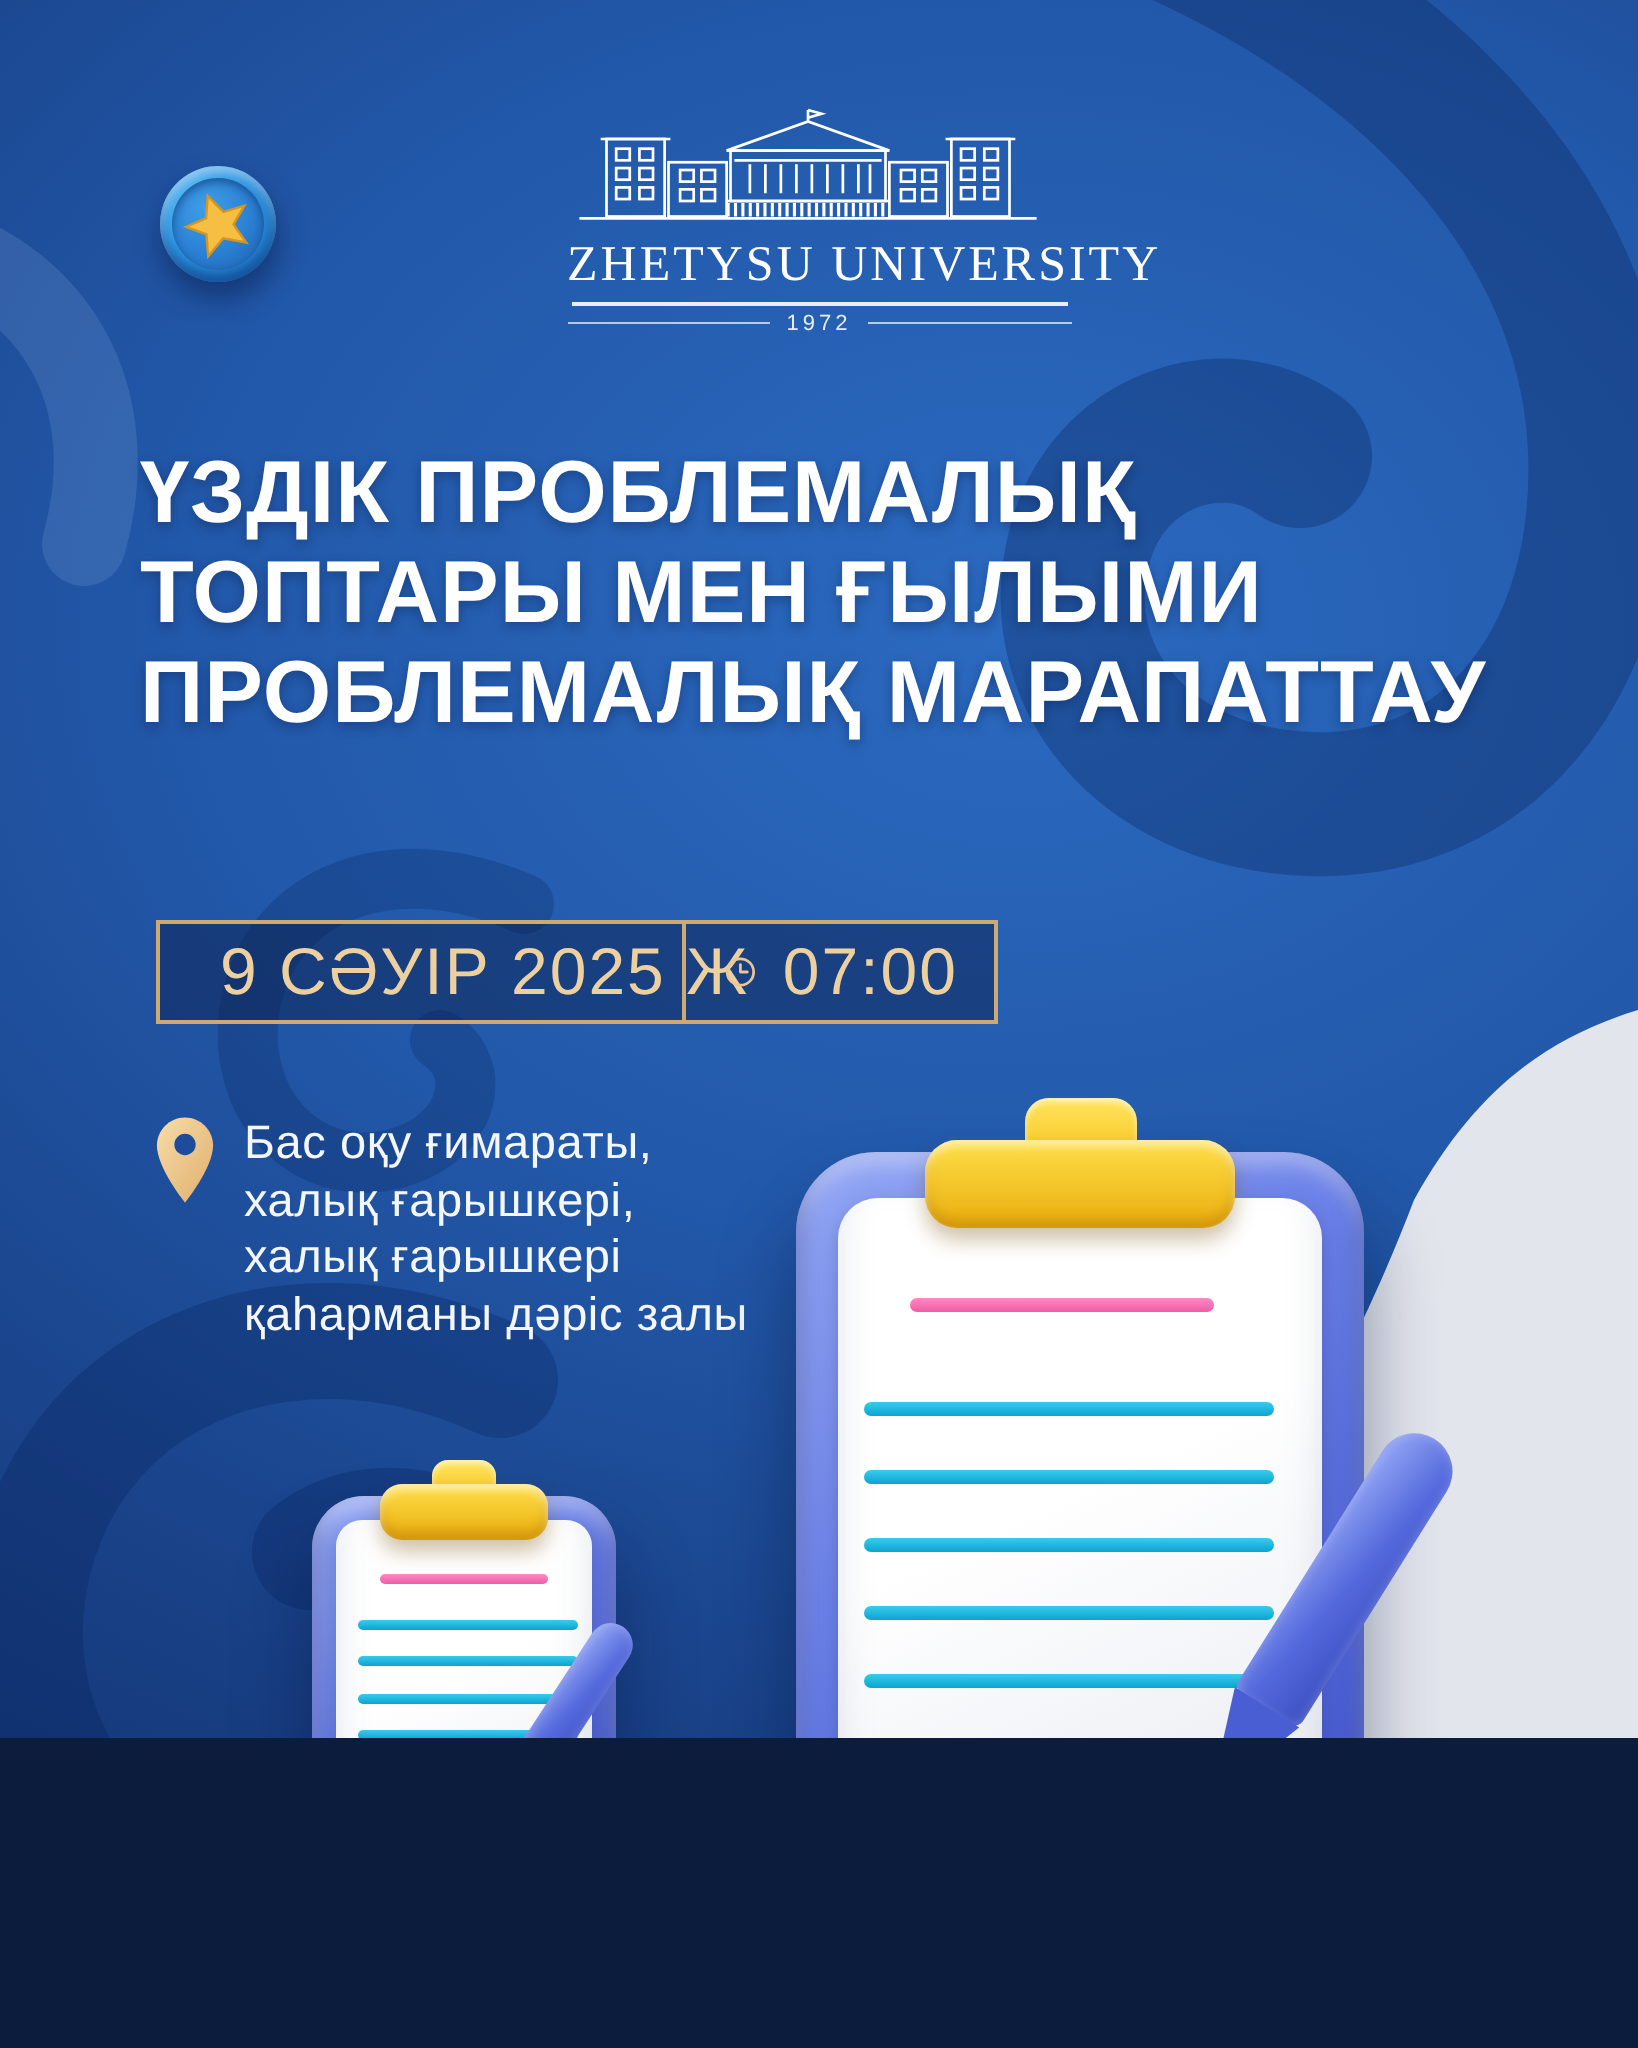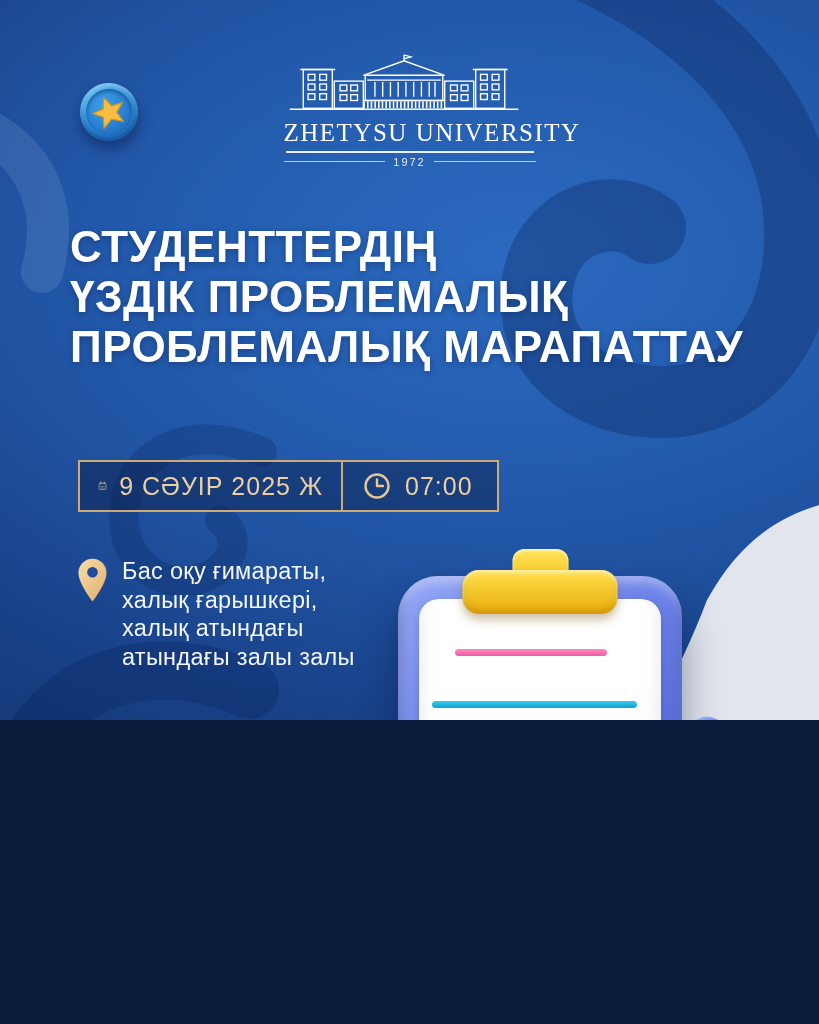--- a/index.html
+++ b/index.html
@@ -1,17 +1,17 @@
 <!DOCTYPE html>
 <html><head>
 <meta charset="utf-8">
 <style>
   html,body{margin:0;padding:0;background:#0b1c3d;}
   .poster{
-    position:relative;width:819px;height:720px;overflow:hidden;
+    position:relative;width:819px;height:869px;overflow:hidden;
     font-family:"Liberation Sans",sans-serif;
     background:radial-gradient(135% 95% at 62% 36%, #2b6ac0 0%, #2258a9 38%, #183f84 72%, #122f68 100%);
   }
   .layer{position:absolute;inset:0;}
   svg{display:block;}
 
   
   .coin{
     position:absolute;left:80px;top:83px;width:58px;height:58px;border-radius:50%;
     background:radial-gradient(circle at 35% 30%, #55bdf5 0%, #2d95e2 45%, #1668b8 100%);
@@ -42,21 +42,21 @@
   }
 
   
   .schedule{
     position:absolute;left:78px;top:460px;height:52px;display:flex;
     border:2px solid #cfa972;background:rgba(10,28,70,.45);box-sizing:border-box;
   }
   .sch-cell{display:flex;align-items:center;gap:12px;padding:0 18px;}
   .sch-cell.date{width:263px;box-sizing:border-box;border-right:2px solid #cfa972;}
   .sch-cell.time{width:154px;box-sizing:border-box;}
-  .sch-text{color:#ecd0a0;font-size:25px;letter-spacing:1px;white-space:nowrap;}
+  .sch-text{color:#ecd0a0;font-size:33px;letter-spacing:1px;white-space:nowrap;}
 
   
   .location{position:absolute;left:77px;top:557px;display:flex;gap:14px;}
   .loc-lines{color:#f3f6fb;font-size:23.5px;line-height:28.5px;letter-spacing:.3px;}
 
   
   .clipboard{position:absolute;}
   .cb-frame{
     position:absolute;inset:0;border-radius:40px;
     background:linear-gradient(140deg,#95a9f6 0%,#6a80e8 42%,#3f52ca 100%);
@@ -172,22 +172,22 @@
     <div class="logo-name">ZHETYSU UNIVERSITY</div>
     <div class="logo-rule"></div>
     <div class="logo-year-row">
       <span class="yline"></span>
       <span class="logo-year">1972</span>
       <span class="yline"></span>
     </div>
   </div>
 
   <div class="title">
-    <div>СТУДЕНТТЕРДІҢ</div>
     <div>ҮЗДІК ПРОБЛЕМАЛЫҚ</div>
+    <div>ТОПТАРЫ МЕН ҒЫЛЫМИ</div>
     <div>ПРОБЛЕМАЛЫҚ МАРАПАТТАУ</div>
   </div>
 
   <div class="schedule">
     <div class="sch-cell date">
       <svg width="32" height="32" viewBox="0 0 32 32">
         <g stroke="#e9c693" stroke-width="2" fill="none" stroke-linecap="round">
           <rect x="4" y="7" width="24" height="21" rx="3.5"></rect>
           <line x1="10" y1="3" x2="10" y2="8"></line>
             <line x1="8" y1="3" x2="12" y2="3"></line>
@@ -223,22 +223,22 @@
           <stop offset="0" stop-color="#f7ddab"></stop>
             <stop offset="1" stop-color="#e0ae6c"></stop>
         </linearGradient>
       </defs>
       <path d="M16 1 C8 1 1.5 7.5 1.5 15.5 C1.5 27 16 45 16 45 C16 45 30.5 27 30.5 15.5 C30.5 7.5 24 1 16 1 Z" fill="url(#goldpin)"></path>
       <circle cx="16" cy="15" r="5.5" fill="#1d4c9c"></circle>
     </svg>
     <div class="loc-lines">
       <div>Бас оқу ғимараты,</div>
       <div>халық ғарышкері,</div>
-      <div>халық атындағы</div>
-      <div>атындағы залы залы</div>
+      <div>халық ғарышкері</div>
+      <div>қаһарманы дәріс залы</div>
     </div>
   </div>
 
   <div class="clipboard" style="left:156px;top:748px;width:152px;height:196px;">
     <div class="cb-frame" style="border-radius:26px;"></div>
     <div class="cb-paper" style="left:12px;top:12px;width:128px;height:170px;border-radius:13px;">
       <div class="pline pink" style="left:22px;top:27px;width:84px;height:5px;"></div>
       <div class="pline cyan" style="left:11px;top:50px;width:110px;height:4.5px;"></div>
       <div class="pline cyan" style="left:11px;top:68px;width:110px;height:4.5px;"></div>
       <div class="pline cyan" style="left:11px;top:87px;width:110px;height:4.5px;"></div>

